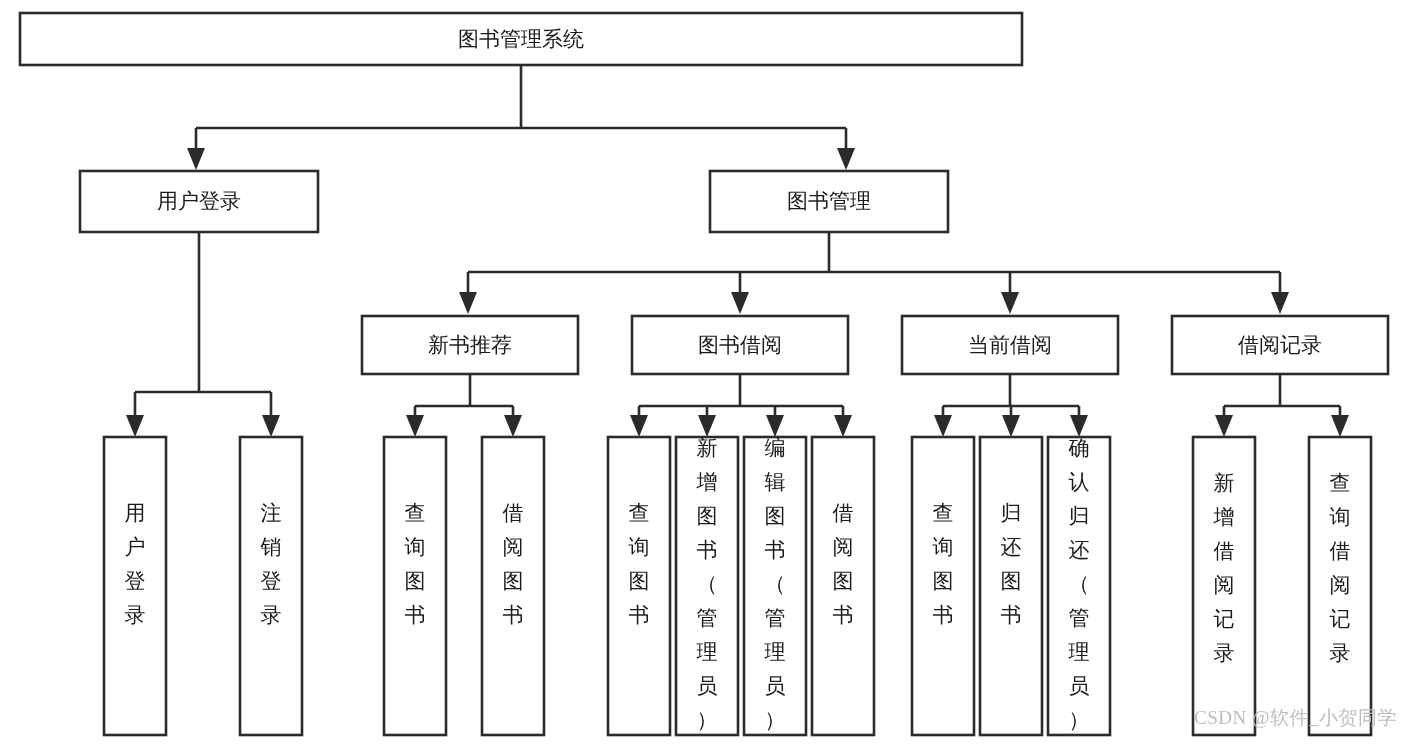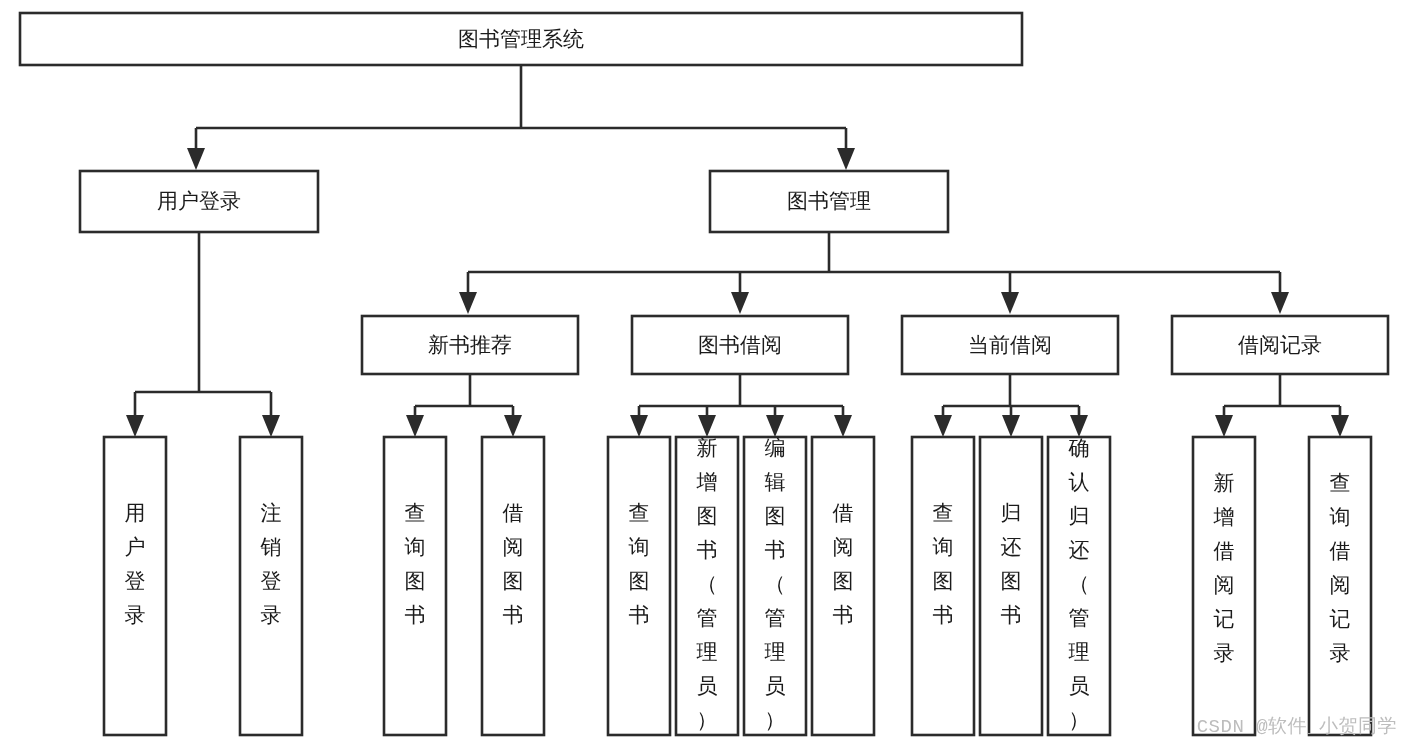--- a/index.html
+++ b/index.html
@@ -49,22 +49,22 @@
     fill: none;
     stroke-linecap: butt;
   }
   .arrow-head {
     fill: #2b2b2b;
     stroke: none;
   }
   .watermark {
     position: absolute;
     right: 8px;
-    bottom: 8px;
-    font-family: Liberation Mono, monospace;
+    bottom: 16px;
+    font-family: Liberation Serif, serif;
     font-size: 19px;
     color: #bdbdbd;
     letter-spacing: 0.5px;
     white-space: nowrap;
     user-select: none;
   }
 </style>
 </head>
 <body>
 

